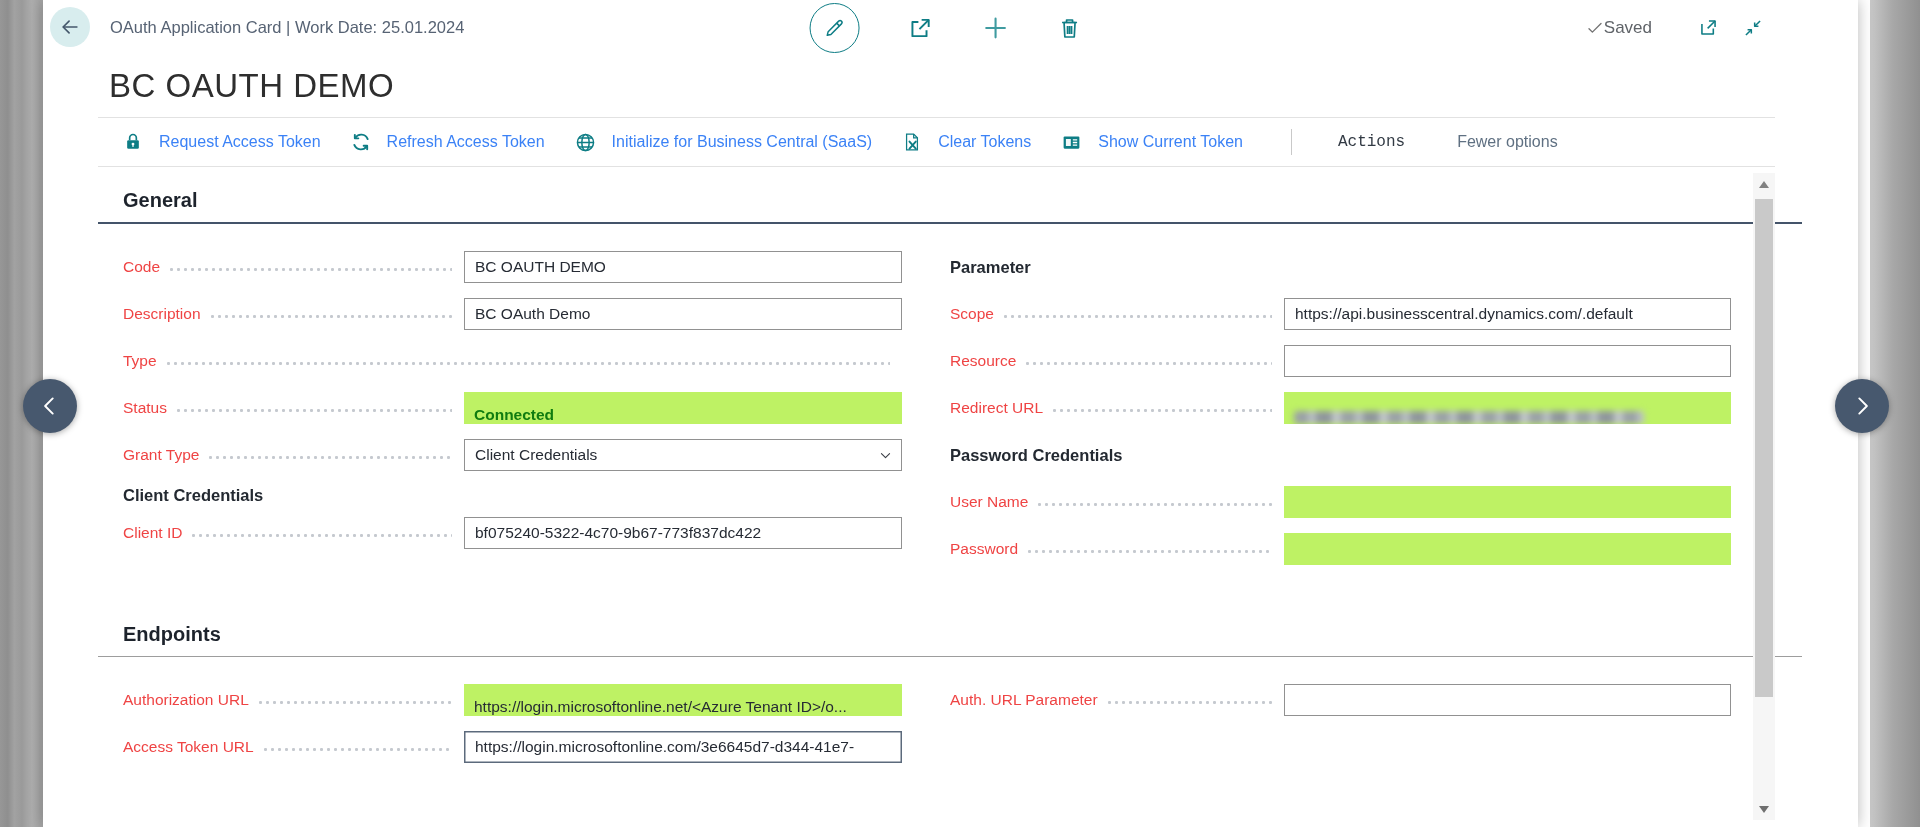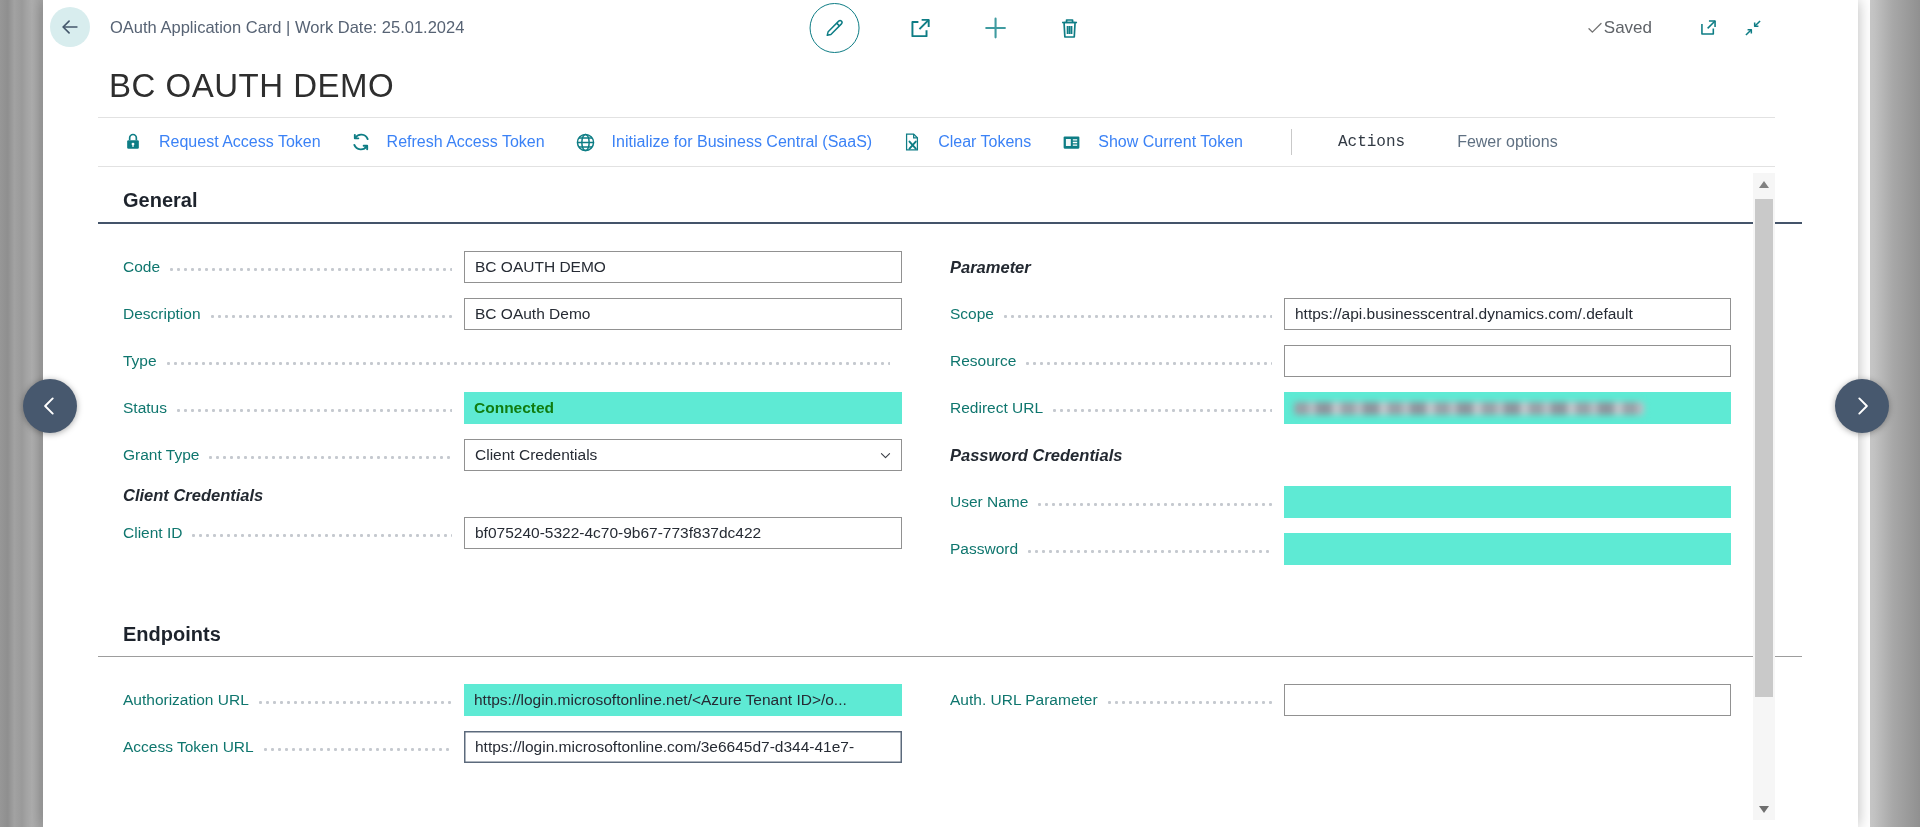--- a/index.html
+++ b/index.html
@@ -49,34 +49,34 @@
     padding:0 0 9px 25px;cursor:pointer;}
   .fasttab-header.general{border-bottom:2px solid #44546a;margin-bottom:27px;}
   .fasttab-header.endpoints{border-bottom:1px solid #9d9d9d;margin-bottom:27px;margin-top:41px;}
   .field-area{padding-left:25px;}
   .cols{display:flex;gap:48px;}
   .col{flex:0 0 auto;}
   .col.left{width:779px;}
   .col.right{width:781px;}
 
   .row{display:flex;align-items:center;height:32px;margin-bottom:15px;}
-  .lbl{font-size:15.5px;color:#0f766e;white-space:nowrap;flex:0 0 auto;}
+  .lbl{font-size:15.5px;color:#ef4444;white-space:nowrap;flex:0 0 auto;}
   .dots{flex:1 1 auto;height:3px;margin:4px 12px 0 10px;
     background-image:radial-gradient(circle at 1.5px 1.5px,#c5c9cf 1.3px,transparent 1.7px);
     background-size:7px 3px;background-repeat:repeat-x;}
   .ctl{flex:0 0 438px;height:32px;box-sizing:border-box;font-size:15.5px;color:#262b34;
     display:flex;align-items:center;overflow:hidden;white-space:nowrap;}
   .col.right .ctl{flex:0 0 447px;}
   .input{border:1px solid #919191;background:#fff;padding:0 10px;}
   .input.focused{border:1px solid #5c6a7c;box-shadow:inset 0 0 0 .5px #5c6a7c;}
   .select{border:1px solid #919191;background:#fff;padding:0 8px 0 10px;justify-content:space-between;cursor:pointer;}
-  .disabled{background:#5eead4;border:none;padding:0 10px;}
+  .disabled{background:#bef264;border:none;padding:0 10px;align-items:flex-end;}
   .green{color:#107c10;font-weight:700;}
   .subheader{height:32px;display:flex;align-items:center;font-size:16.5px;font-weight:700;
-    color:#232931;margin-bottom:15px;font-style:italic;}
+    color:#232931;margin-bottom:15px;}
   .subheader.inline{height:auto;margin:3px 0 12px;}
   .blurred{display:block;width:82%;height:13px;border-radius:3px;
     background:repeating-linear-gradient(90deg,#9aa0a8 0 14px,#b9bec5 14px 22px,#8f959e 22px 38px,#c2c6cc 38px 47px);
     filter:blur(3px);}
 
   
   .scrollbar{position:absolute;top:6px;right:83px;width:22px;height:647px;background:#f6f6f6;}
   .sb-arrow{position:absolute;left:0;width:22px;height:18px;display:flex;align-items:center;justify-content:center;cursor:pointer;}
   .sb-up{top:2px;}
   .sb-down{bottom:2px;}

